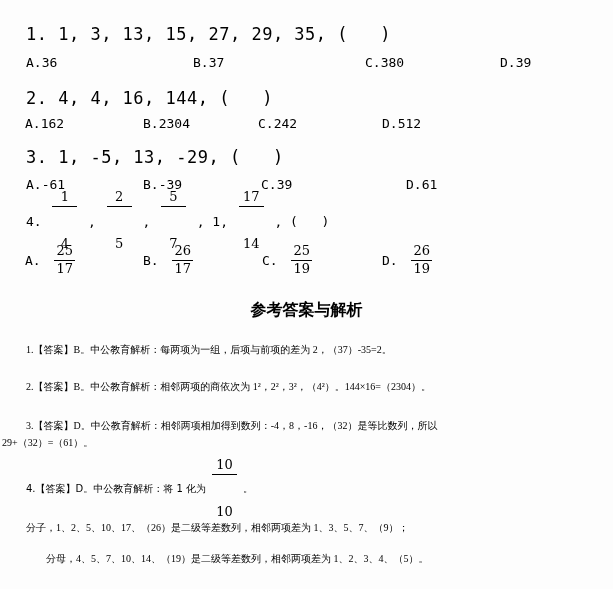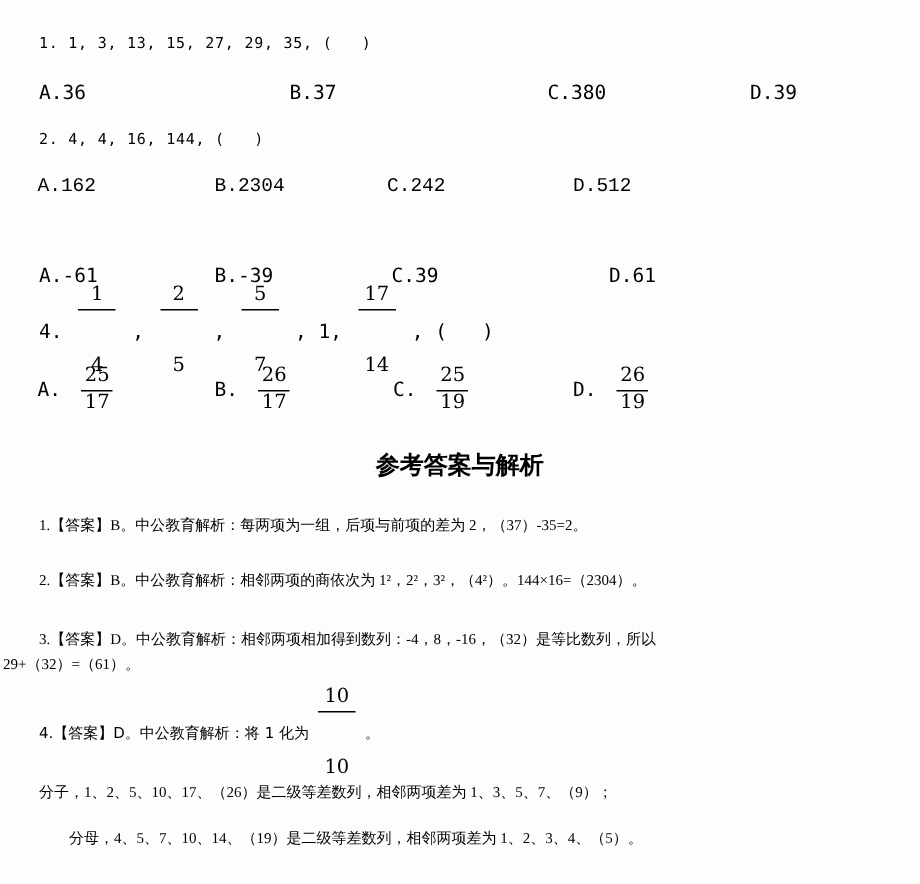--- a/index.html
+++ b/index.html
@@ -6,21 +6,21 @@
   .doc {
     position: relative;
     width: 613px;
     height: 589px;
     background: #fdfdfd;
     color: #000000;
     font-family: "DejaVu Sans Mono", "DejaVu Sans", sans-serif;
     overflow: hidden;
   }
   .abs { position: absolute; white-space: pre; }
-  .mono-line { font-size: 10px; letter-spacing: 0.5px; }
+  .mono-line { font-size: 17px; letter-spacing: 0.5px; }
   .cjk-line  { font-size: 10px; font-family: Liberation Serif, serif; }
   .optrow { position: absolute; left: 0; width: 531px; height: 20px; }
   .opt { position: absolute; top: 0; font-size: 13px; white-space: pre; }
   .fracrow { display: flex; align-items: center; }
   .frac {
     display: inline-block;
     text-align: center;
     vertical-align: middle;
     font-family: "DejaVu Serif", "Liberation Serif", serif;
     font-size: 13px;
@@ -49,27 +49,28 @@
 
   <div class="abs mono-line" style="top:24px; left:26px;">1. 1, 3, 13, 15, 27, 29, 35, (   )</div>
   <div class="optrow" style="top:55px;">
     <span class="opt" style="left:26px">A.36</span>
     <span class="opt" style="left:193px">B.37</span>
     <span class="opt" style="left:365px">C.380</span>
     <span class="opt" style="left:500px">D.39</span>
   </div>
 
   <div class="abs mono-line" style="top:88px; left:26px;text-align:right;">2. 4, 4, 16, 144, (   )</div>
-  <div class="optrow" style="top:116px;font-family:Liberation Mono, monospace;">
+  <div class="optrow" style="top:116px;">
     <span class="opt" style="left:25px">A.162</span>
     <span class="opt" style="left:143px">B.2304</span>
     <span class="opt" style="left:258px">C.242</span>
     <span class="opt" style="left:382px">D.512</span>
   </div>
 
+  <div class="abs mono-line" style="top:147px; left:26px;">3. 1, -5, 13, -29, (   )</div>
   <div class="optrow" style="top:177px;">
     <span class="opt" style="left:26px">A.-61</span>
     <span class="opt" style="left:143px">B.-39</span>
     <span class="opt" style="left:261px">C.39</span>
     <span class="opt" style="left:406px">D.61</span>
   </div>
 
   <div class="abs fracrow" style="top:200px; left:26px; height:42px;">
     <span class="seg">4. </span>
     <span class="frac">

